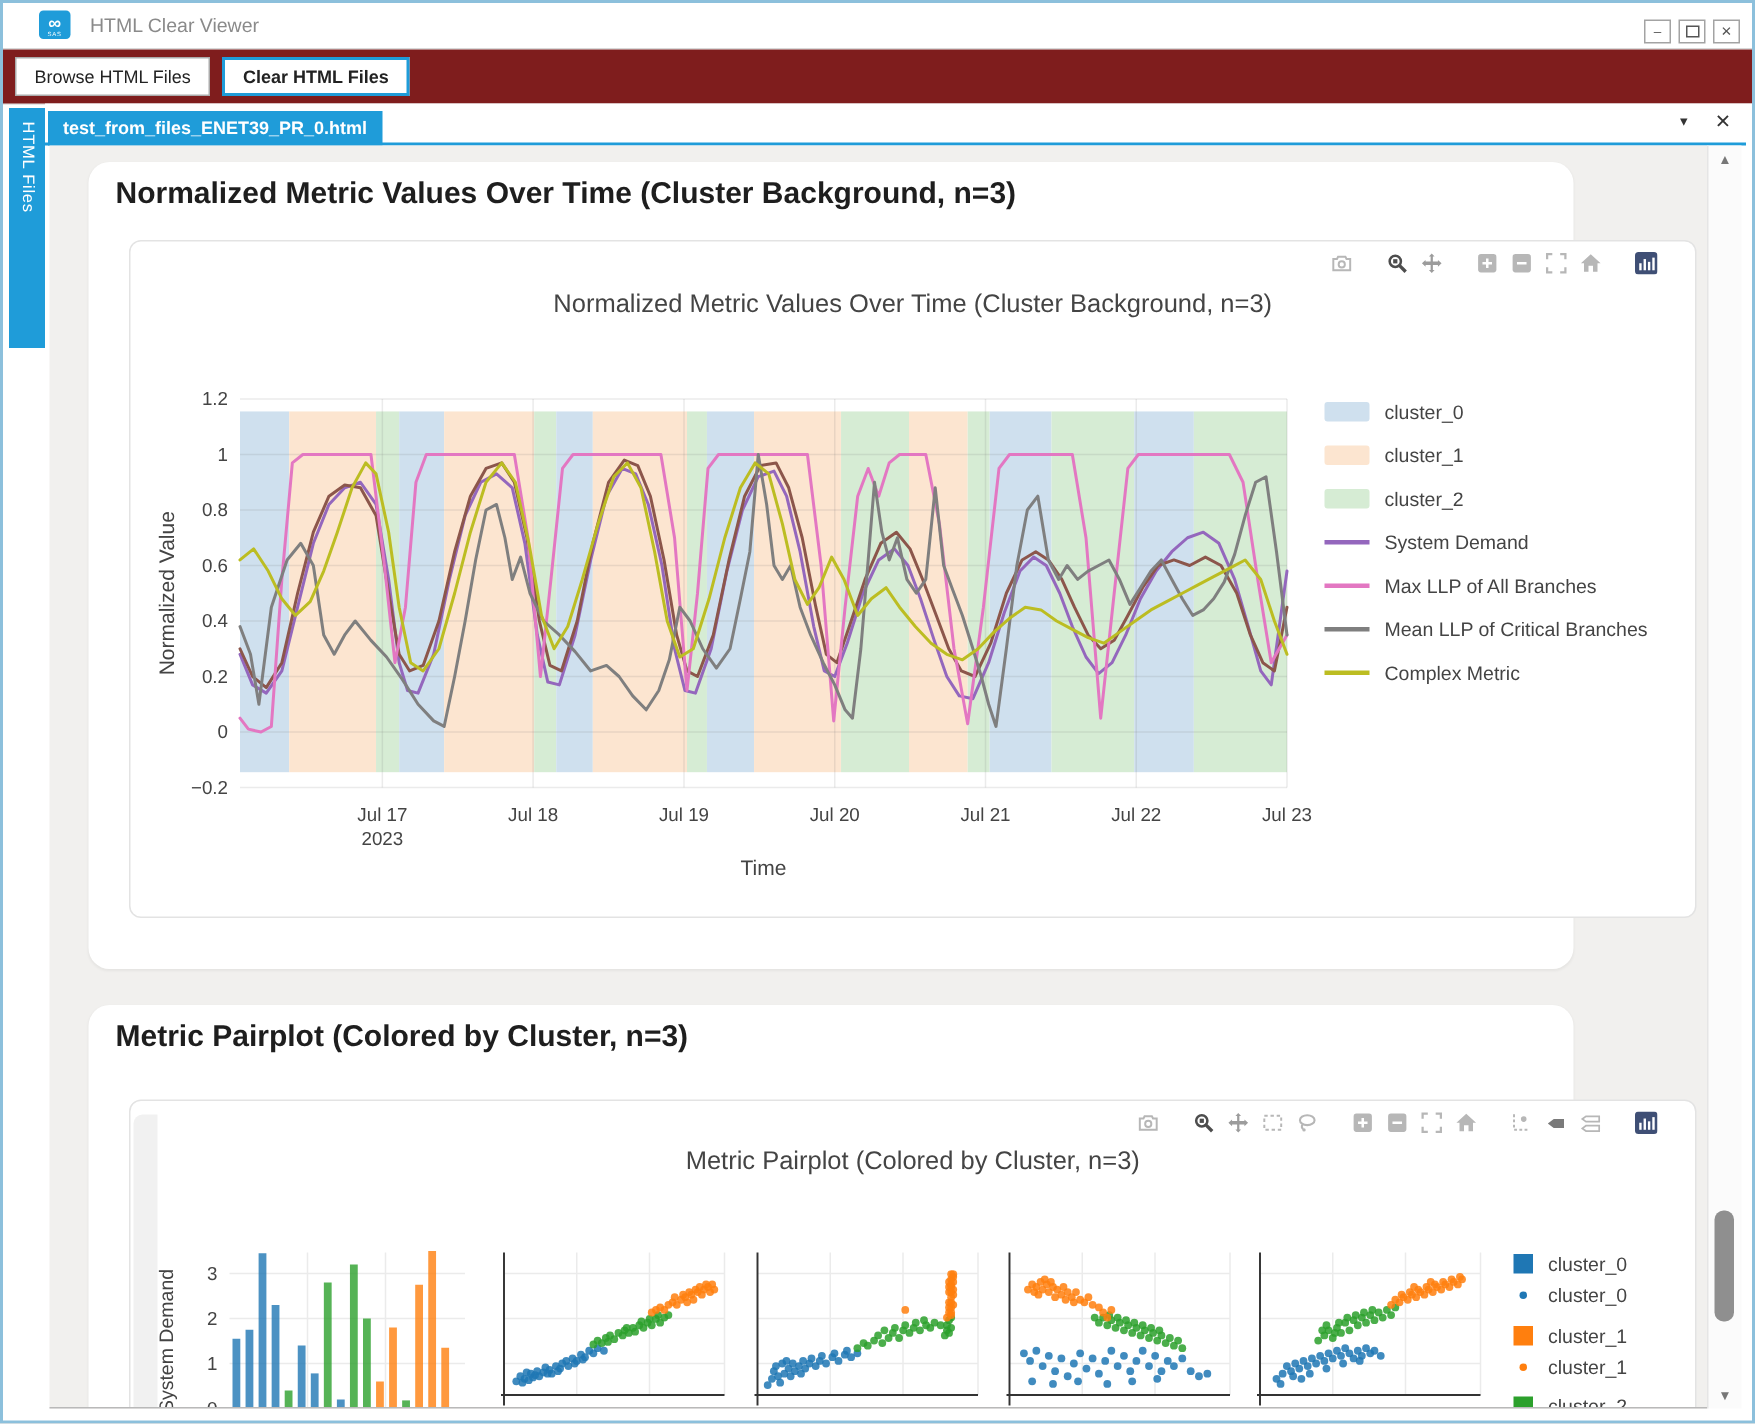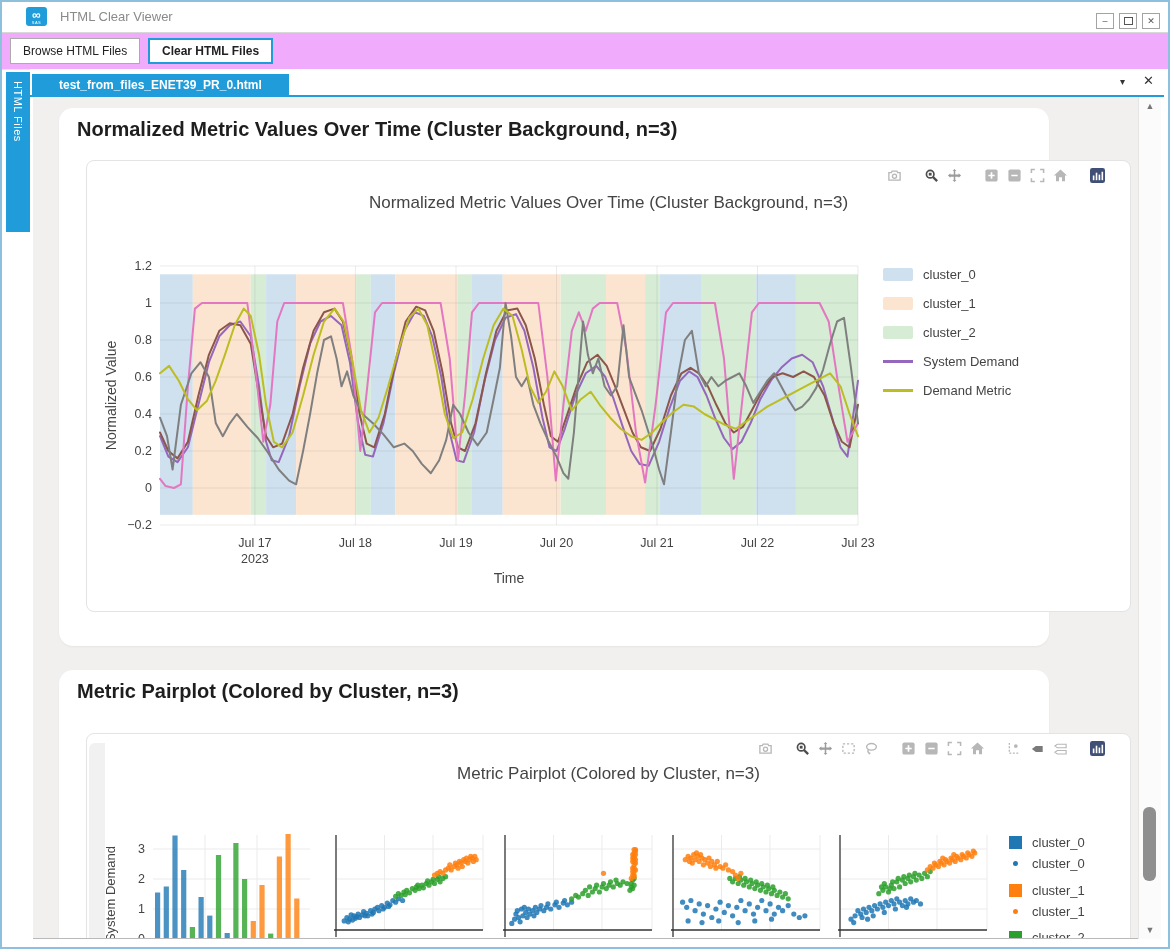--- a/index.html
+++ b/index.html
@@ -9,31 +9,31 @@
   .applogo{position:absolute;left:24px;top:5px;width:21px;height:19px;background:#1f9cd9;border-radius:3px;color:#fff;
            display:flex;flex-direction:column;align-items:center;justify-content:center;line-height:1;}
   .applogo .inf{font-size:12px;font-weight:bold;}
   .applogo .sas{font-size:4px;letter-spacing:.5px;}
   .apptitle{position:absolute;left:58px;top:7px;font-size:13px;color:#8a8a8a;}
   .winbtns{position:absolute;right:8px;top:11px;display:flex;gap:5px;}
   .winbtn{width:18px;height:16px;border:1px solid #a3a3a3;background:#fff;color:#555;font-size:9px;
           display:flex;align-items:center;justify-content:center;box-sizing:border-box;}
   .winbtn .maxbox{width:7px;height:6px;border:1px solid #555;}
   
-  .toolbar{position:absolute;left:0;top:31px;right:0;height:36px;background:#f0abfc;border-bottom:1px solid #e6e6e6;}
+  .toolbar{position:absolute;left:0;top:31px;right:0;height:36px;background:#7f1d1d;border-bottom:1px solid #e6e6e6;}
   .tbtn{position:absolute;top:5px;height:26px;background:#fff;font-size:12px;color:#222;display:flex;align-items:center;
         padding:0 12px;box-sizing:border-box;}
   .tbtn.browse{left:8px;border:1px solid #ababab;}
   .tbtn.clear{left:146px;border:2px solid #1f9cd9;font-weight:bold;}
   
   .vtab{position:absolute;left:4px;top:70px;width:24px;height:160px;background:#1f9cd9;color:#fff;font-size:11px;
         writing-mode:vertical-rl;display:flex;align-items:center;padding-top:9px;box-sizing:border-box;letter-spacing:.5px;}
   
   .tabstrip{position:absolute;left:28px;top:67px;right:0;height:26px;background:#fff;}
-  .tab{position:absolute;left:2px;top:5px;height:23px;line-height:23px;padding:0 27px;background:#1f9cd9;color:#fff;
+  .tab{position:absolute;left:2px;top:5px;height:23px;line-height:23px;padding:0 10px;background:#1f9cd9;color:#fff;
        font-size:12px;font-weight:bold;}
   .ts-drop{position:absolute;right:43px;top:7px;font-size:10px;color:#333;}
   .ts-close{position:absolute;right:14px;top:4px;font-size:13px;color:#333;}
   .tabline{position:absolute;left:28px;top:93px;right:4px;height:2px;background:#1f9cd9;}
   
   .content{position:absolute;left:31px;top:95px;right:30px;bottom:8px;background:#f1f0ee;overflow:hidden;border-bottom:1px solid #b9b9b9;}
   .card{position:absolute;left:26px;width:990px;background:#fff;border-radius:14px;box-shadow:0 1px 2px rgba(0,0,0,.05);}
   .card1{top:11px;height:538px;}
   .card2{top:573px;height:420px;}
   .card h2{position:absolute;left:18px;top:6px;margin:0;font-size:20px;line-height:30px;color:#1e1e1e;font-weight:bold;white-space:nowrap;}
@@ -245,22 +245,30 @@
             </div>
             <div class="lrow">
               <span class="lswatch-band" style="background: rgb(214, 236, 212);"></span>
               <span class="llabel">cluster_2</span>
             </div>
             <div class="lrow">
               <span class="lswatch-line" style="background: rgb(148, 103, 189);"></span>
               <span class="llabel">System Demand</span>
             </div>
             <div class="lrow">
+              <span class="lswatch-line" style="background: rgb(227, 119, 194);"></span>
+              <span class="llabel">Max LLP of All Branches</span>
+            </div>
+            <div class="lrow">
+              <span class="lswatch-line" style="background: rgb(127, 127, 127);"></span>
+              <span class="llabel">Mean LLP of Critical Branches</span>
+            </div>
+            <div class="lrow">
               <span class="lswatch-line" style="background: rgb(188, 189, 34);"></span>
-              <span class="llabel">Demand Metric</span>
+              <span class="llabel">Complex Metric</span>
             </div>
           </div>
       </div>
     </div>
 
     <div class="card card2">
       <h2>Metric Pairplot (Colored by Cluster, n=3)</h2>
       <div class="plotbox plotbox2">
         <div class="strip"></div>
         <div class="modebar" id="modebar2">

